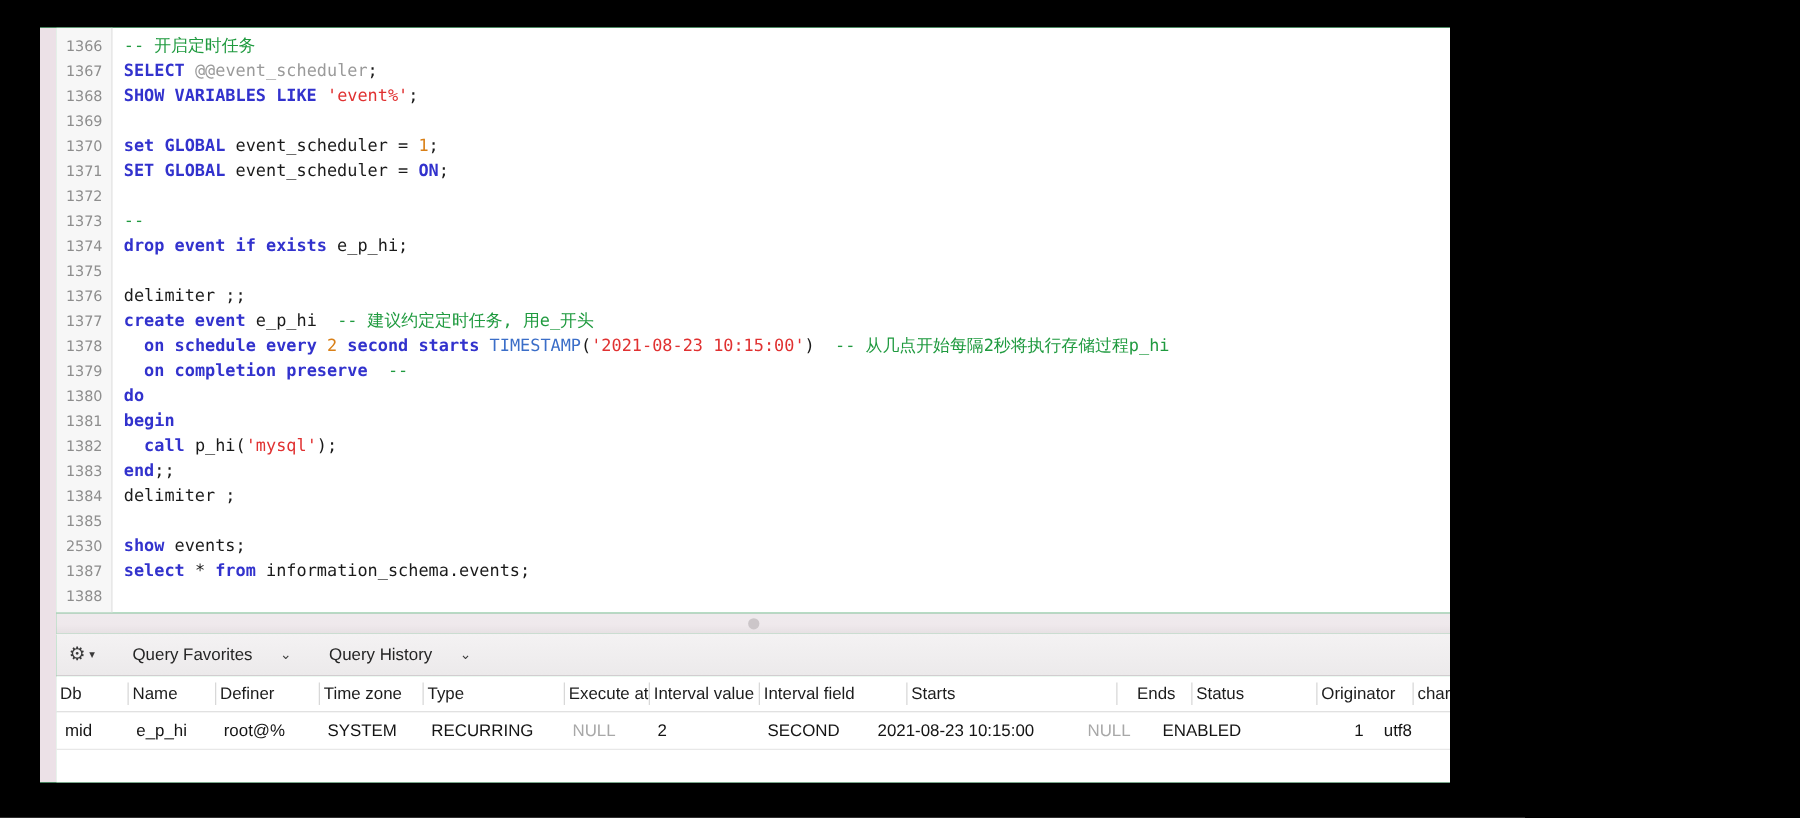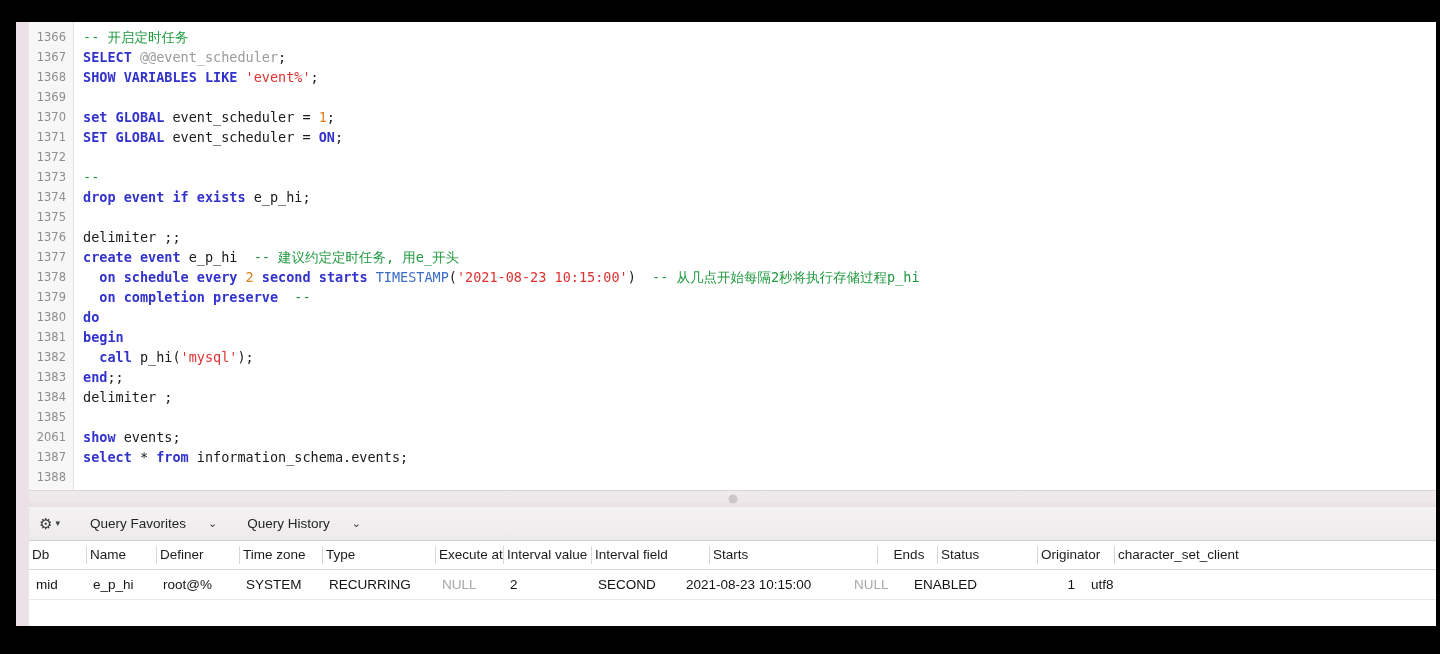--- a/index.html
+++ b/index.html
@@ -16,23 +16,23 @@
   #screen {
     position: relative;
     width: 1440px;
     height: 654px;
     background: #000000;
   }
 
   
   #window {
     position: absolute;
-    left: 16px;
+    left: 32px;
     top: 22px;
-    width: 1420px;
+    width: 1128px;
     height: 604px;
     overflow: hidden;
     background: #22c55e;
   }
 
   
   .left-strip {
     position: absolute;
     left: 0;
     top: 0;
@@ -285,21 +285,21 @@
           <div class="ln">1376</div>
           <div class="ln">1377</div>
           <div class="ln">1378</div>
           <div class="ln">1379</div>
           <div class="ln">1380</div>
           <div class="ln">1381</div>
           <div class="ln">1382</div>
           <div class="ln">1383</div>
           <div class="ln">1384</div>
           <div class="ln">1385</div>
-          <div class="ln">2061</div>
+          <div class="ln">2530</div>
           <div class="ln">1387</div>
           <div class="ln">1388</div>
         </div>
       <div class="code" id="code"><div class="cl"><span class="cmt">-- 开启定时任务</span></div><div class="cl"><span class="kw">SELECT</span><span class="plain"> </span><span class="var">@@event_scheduler</span><span class="plain">;</span></div><div class="cl"><span class="kw">SHOW VARIABLES LIKE</span><span class="plain"> </span><span class="str">'event%'</span><span class="plain">;</span></div><div class="cl">&nbsp;</div><div class="cl"><span class="kw">set GLOBAL</span><span class="plain"> event_scheduler = </span><span class="num">1</span><span class="plain">;</span></div><div class="cl"><span class="kw">SET GLOBAL</span><span class="plain"> event_scheduler = </span><span class="kw">ON</span><span class="plain">;</span></div><div class="cl">&nbsp;</div><div class="cl"><span class="cmt">--</span></div><div class="cl"><span class="kw">drop event if exists</span><span class="plain"> e_p_hi;</span></div><div class="cl">&nbsp;</div><div class="cl"><span class="plain">delimiter ;;</span></div><div class="cl"><span class="kw">create event</span><span class="plain"> e_p_hi  </span><span class="cmt">-- 建议约定定时任务, 用e_开头</span></div><div class="cl"><span class="plain">  </span><span class="kw">on schedule every</span><span class="plain"> </span><span class="num">2</span><span class="plain"> </span><span class="kw">second starts</span><span class="plain"> </span><span class="fn">TIMESTAMP</span><span class="plain">(</span><span class="str">'2021-08-23 10:15:00'</span><span class="plain">)</span><span class="plain">  </span><span class="cmt">-- 从几点开始每隔2秒将执行存储过程p_hi</span></div><div class="cl"><span class="plain">  </span><span class="kw">on completion preserve</span><span class="plain">  </span><span class="cmt">--</span></div><div class="cl"><span class="kw">do</span></div><div class="cl"><span class="kw">begin</span></div><div class="cl"><span class="plain">  </span><span class="kw">call</span><span class="plain"> p_hi(</span><span class="str">'mysql'</span><span class="plain">);</span></div><div class="cl"><span class="kw">end</span><span class="plain">;;</span></div><div class="cl"><span class="plain">delimiter ;</span></div><div class="cl">&nbsp;</div><div class="cl"><span class="kw">show</span><span class="plain"> events;</span></div><div class="cl"><span class="kw">select</span><span class="plain"> * </span><span class="kw">from</span><span class="plain"> information_schema.events;</span></div><div class="cl">&nbsp;</div></div>
     </div>
 
     <div class="splitter">
       <div class="grip"></div>
     </div>
 

